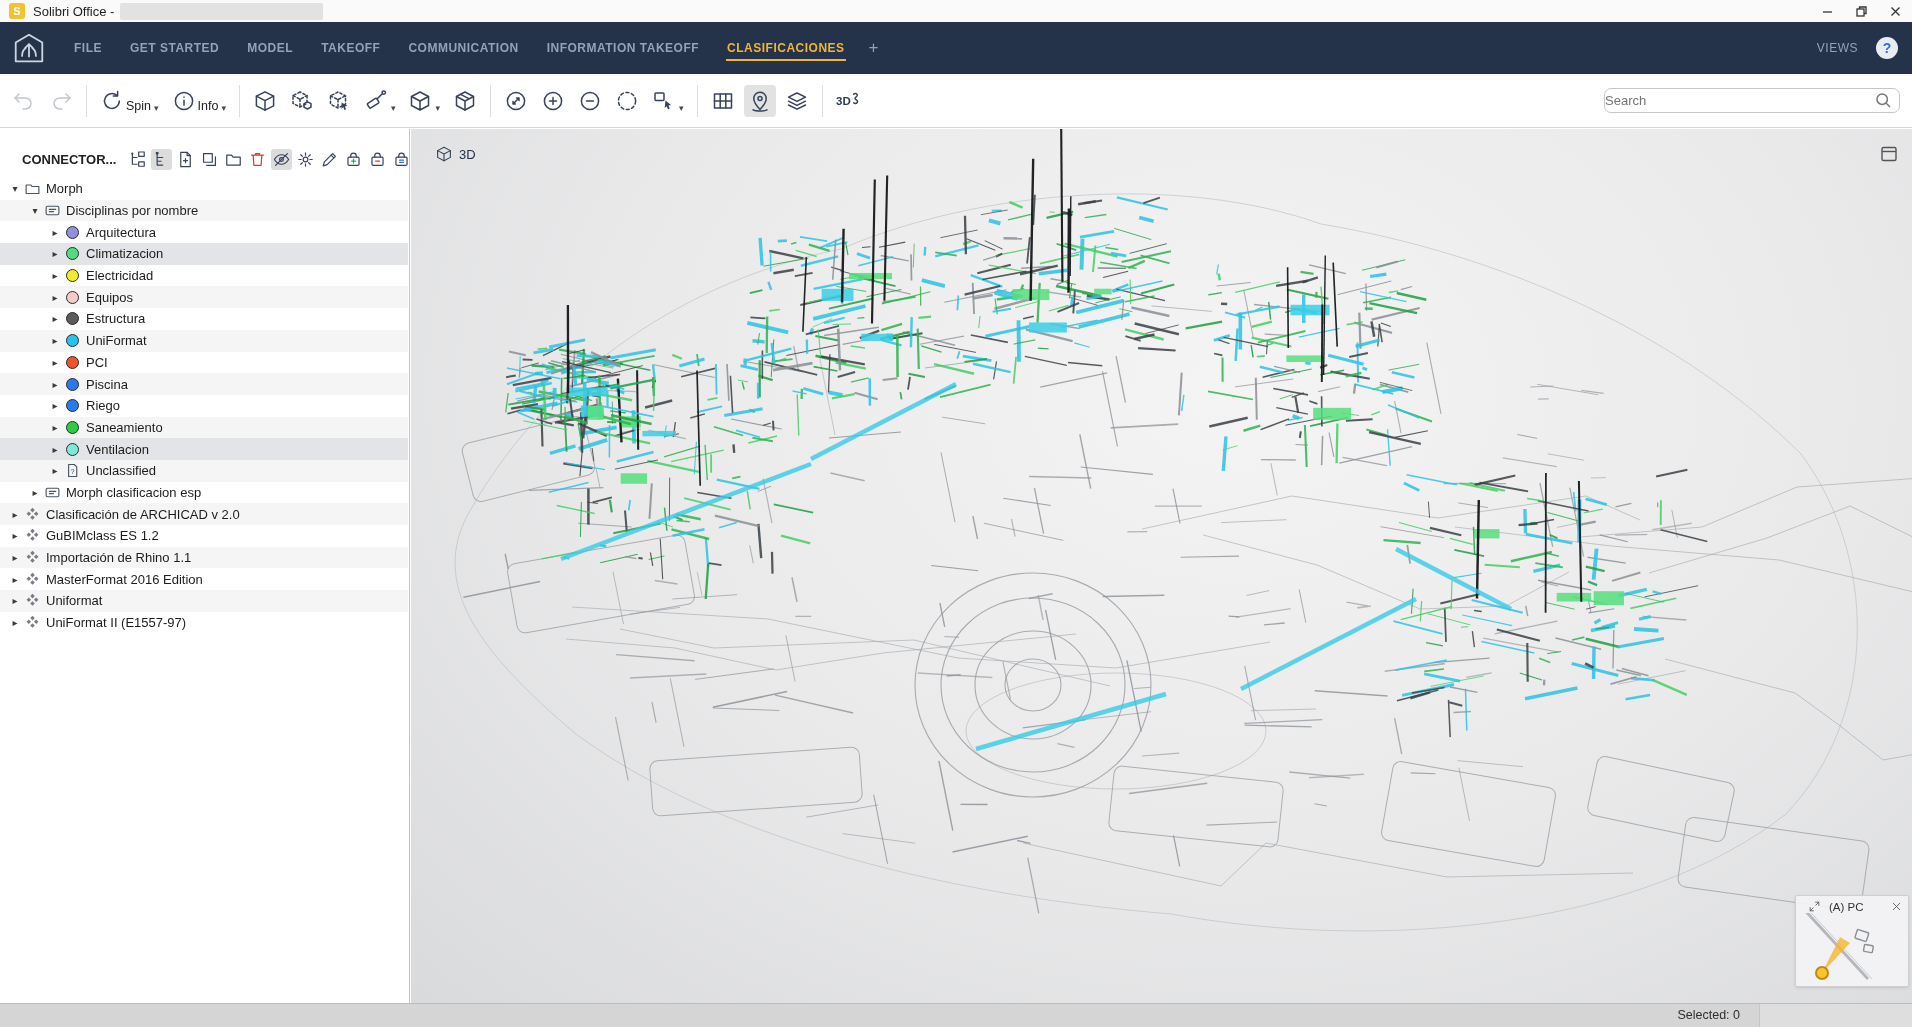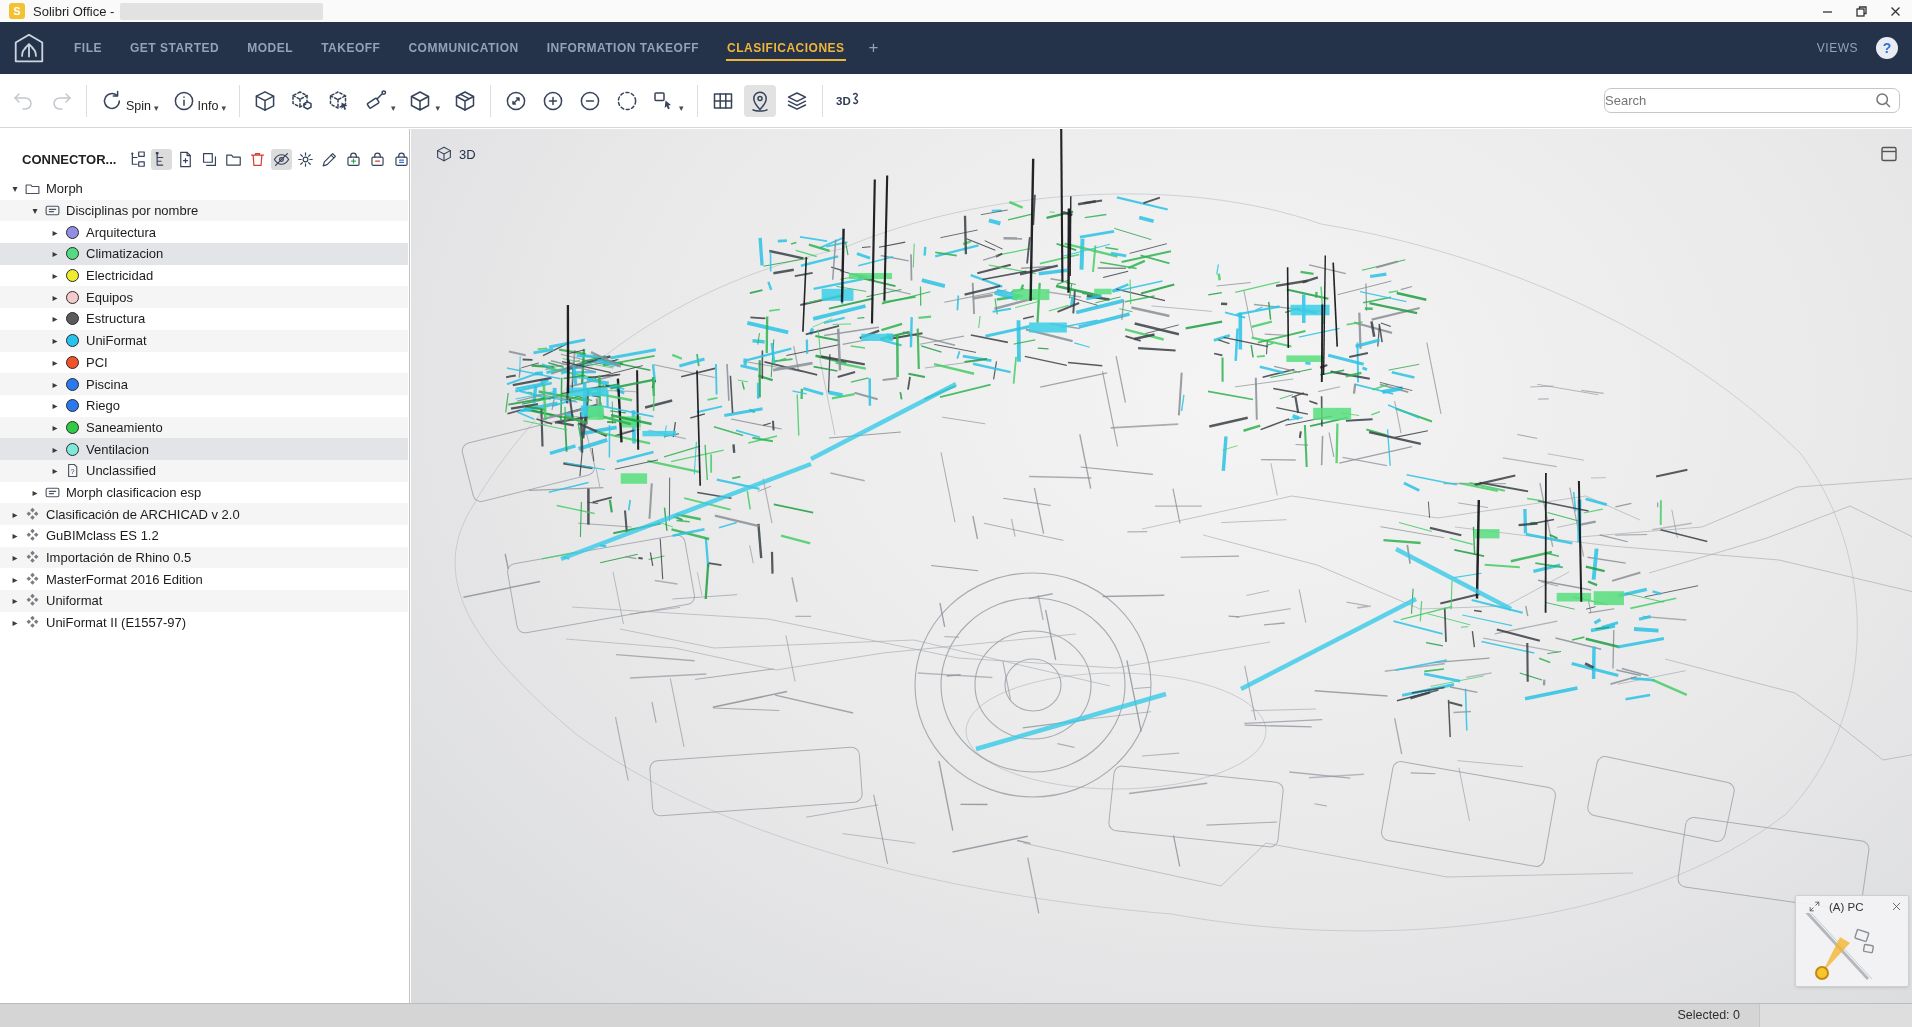--- a/index.html
+++ b/index.html
@@ -587,21 +587,21 @@
           <span class="tree-glyph">
             <svg viewBox="0 0 24 24">
               <g fill="#787d84" stroke="none">
                 <path d="M12 2.6 15.2 5.8 12 9 8.8 5.8z"></path>
                 <path d="M6.8 7.8 10 11 6.8 14.2 3.6 11z"></path>
                 <path d="M17.2 7.8 20.4 11 17.2 14.2 14 11z"></path>
                 <path d="M12 13 15.2 16.2 12 19.4 8.8 16.2z"></path>
               </g>
             </svg>
           </span>
-          <span>Importación de Rhino 0.5</span>
+          <span>Importación de Rhino 1.1</span>
         </div>
         <div class="tree-row" style="padding-left: 8px;">
           <span class="expander">▸</span>
           <span class="tree-glyph">
             <svg viewBox="0 0 24 24">
               <g fill="#787d84" stroke="none">
                 <path d="M12 2.6 15.2 5.8 12 9 8.8 5.8z"></path>
                 <path d="M6.8 7.8 10 11 6.8 14.2 3.6 11z"></path>
                 <path d="M17.2 7.8 20.4 11 17.2 14.2 14 11z"></path>
                 <path d="M12 13 15.2 16.2 12 19.4 8.8 16.2z"></path>

